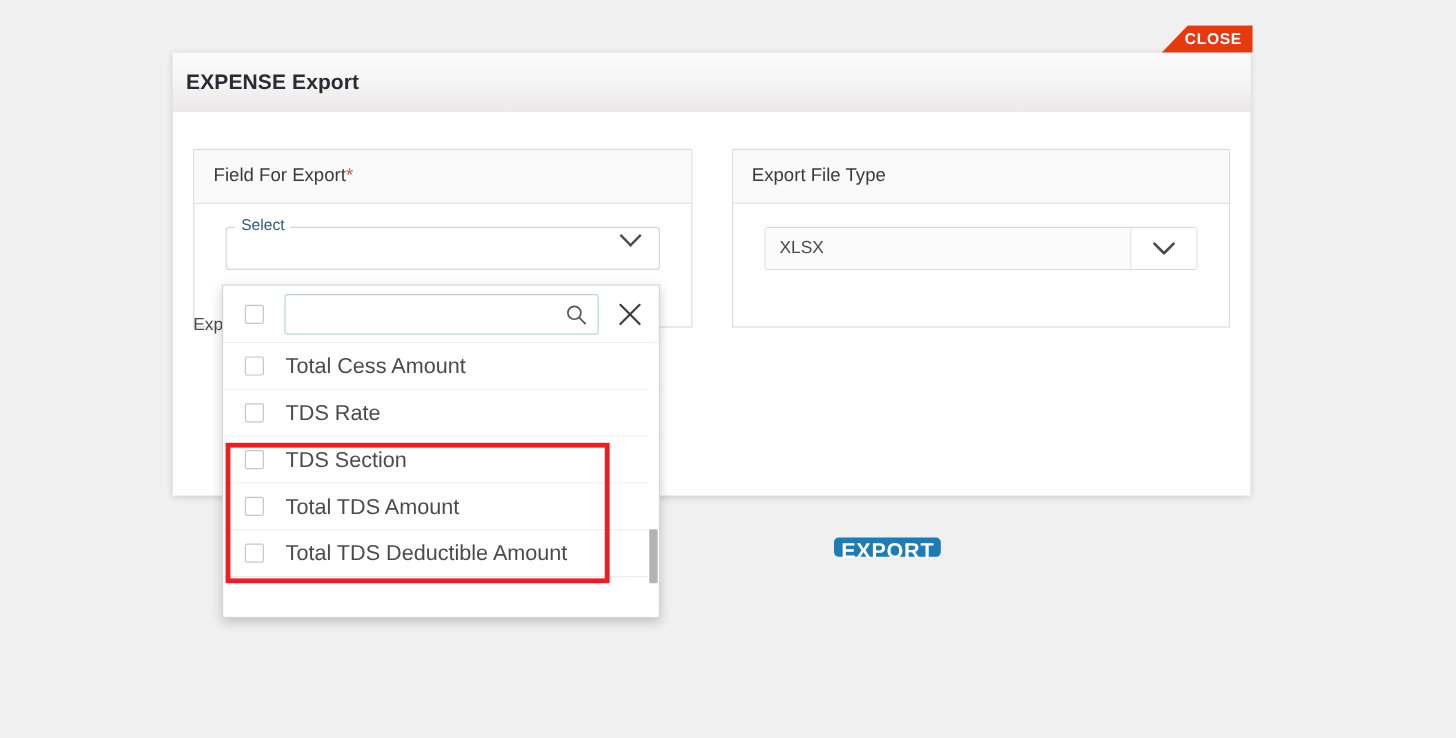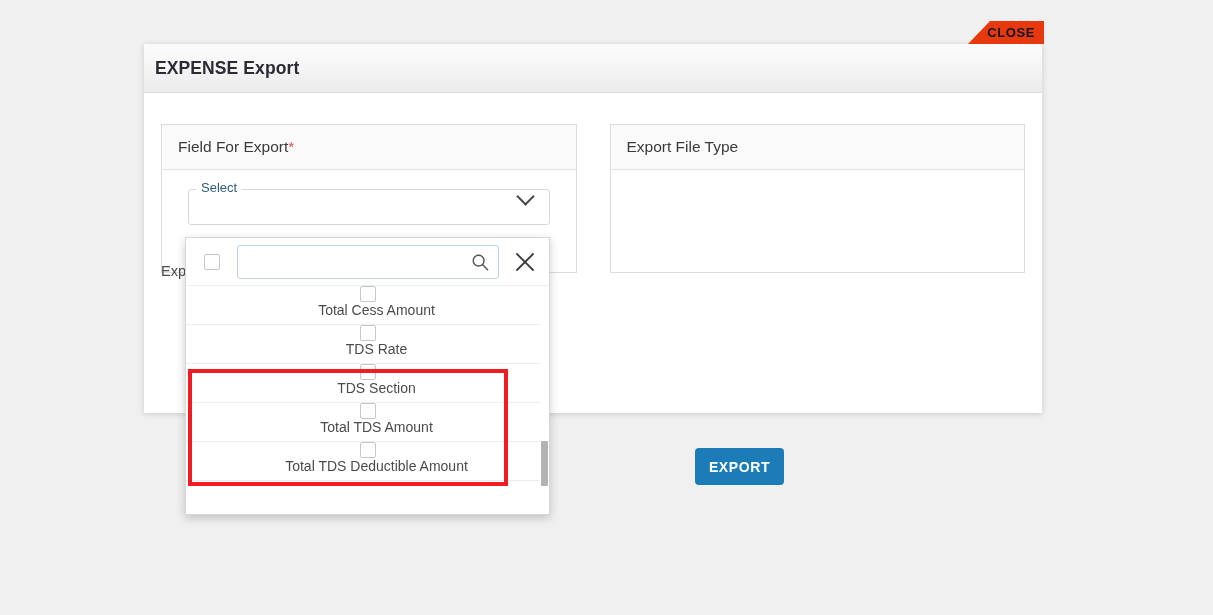--- a/index.html
+++ b/index.html
@@ -48,21 +48,21 @@
   }
 
   
   .close-ribbon {
     position: absolute;
     left: 968px;
     top: 21px;
     width: 76px;
     height: 23px;
     background: #e8380d;
-    color: #0f172a;
+    color: #ffffff;
     font-size: 13px;
     font-weight: bold;
     letter-spacing: 0.6px;
     display: flex;
     align-items: center;
     justify-content: flex-end;
     padding-right: 9px;
     box-sizing: border-box;
     clip-path: polygon(22px 0, 100% 0, 100% 100%, 0 100%);
     z-index: 40;
@@ -189,24 +189,24 @@
     vertical-align: middle;
   }
   .radio-label { vertical-align: middle; }
 
   
   .export-btn {
     position: absolute;
     left: 551px;
     top: 355px;
     width: 89px;
-    height: 37px;
+    height: 16px;
     background: #1c7cb8;
     color: #ffffff;
-    font-size: 14px;
+    font-size: 18px;
     font-weight: bold;
     letter-spacing: 0.6px;
     border: none;
     border-radius: 4px;
     cursor: pointer;
     font-family: "Liberation Sans", sans-serif;
     z-index: 5;
   }
 
   
@@ -279,24 +279,23 @@
     height: 229px;
     overflow: hidden;
   }
   .dd-item {
     height: 39px;
     display: flex;
     align-items: center;
     padding-left: 18px;
     box-sizing: border-box;
     border-bottom: 1px solid #ededed;
-    font-size: 14px;
+    font-size: 18px;
     color: #4b4b4b;
     background: #fff;
-    flex-direction: column;
   }
   .dd-item .box {
     width: 16px;
     height: 16px;
     border: 1px solid #c6c6c6;
     border-radius: 2px;
     box-sizing: border-box;
     margin-right: 18px;
     flex: none;
     background: #fff;
@@ -359,20 +358,30 @@
             <span class="fieldset-legend">Select</span>
             <span class="chev"></span>
           </div>
         </div>
       </div>
 
       <div class="panel">
         <div class="panel-head">
           <span>Export File Type</span>
         </div>
+        <div class="panel-body">
+          <div class="xlsx-select">
+            <div class="xlsx-value">XLSX</div>
+            <div class="xlsx-arrow">
+              <svg width="22" height="14" viewBox="0 0 22 14">
+                <path d="M3 3 L11 11 L19 3" fill="none" stroke="#4a4a4a" stroke-width="2.2" stroke-linecap="round" stroke-linejoin="round"></path>
+              </svg>
+            </div>
+          </div>
+        </div>
       </div>
 
     </div>
 
     <div class="options-row">
       <span>Exp</span>
       <span class="opt-left">ge</span>
       <span class="radio-circle"></span>
       <span class="radio-label">Full Data</span>
     </div>

